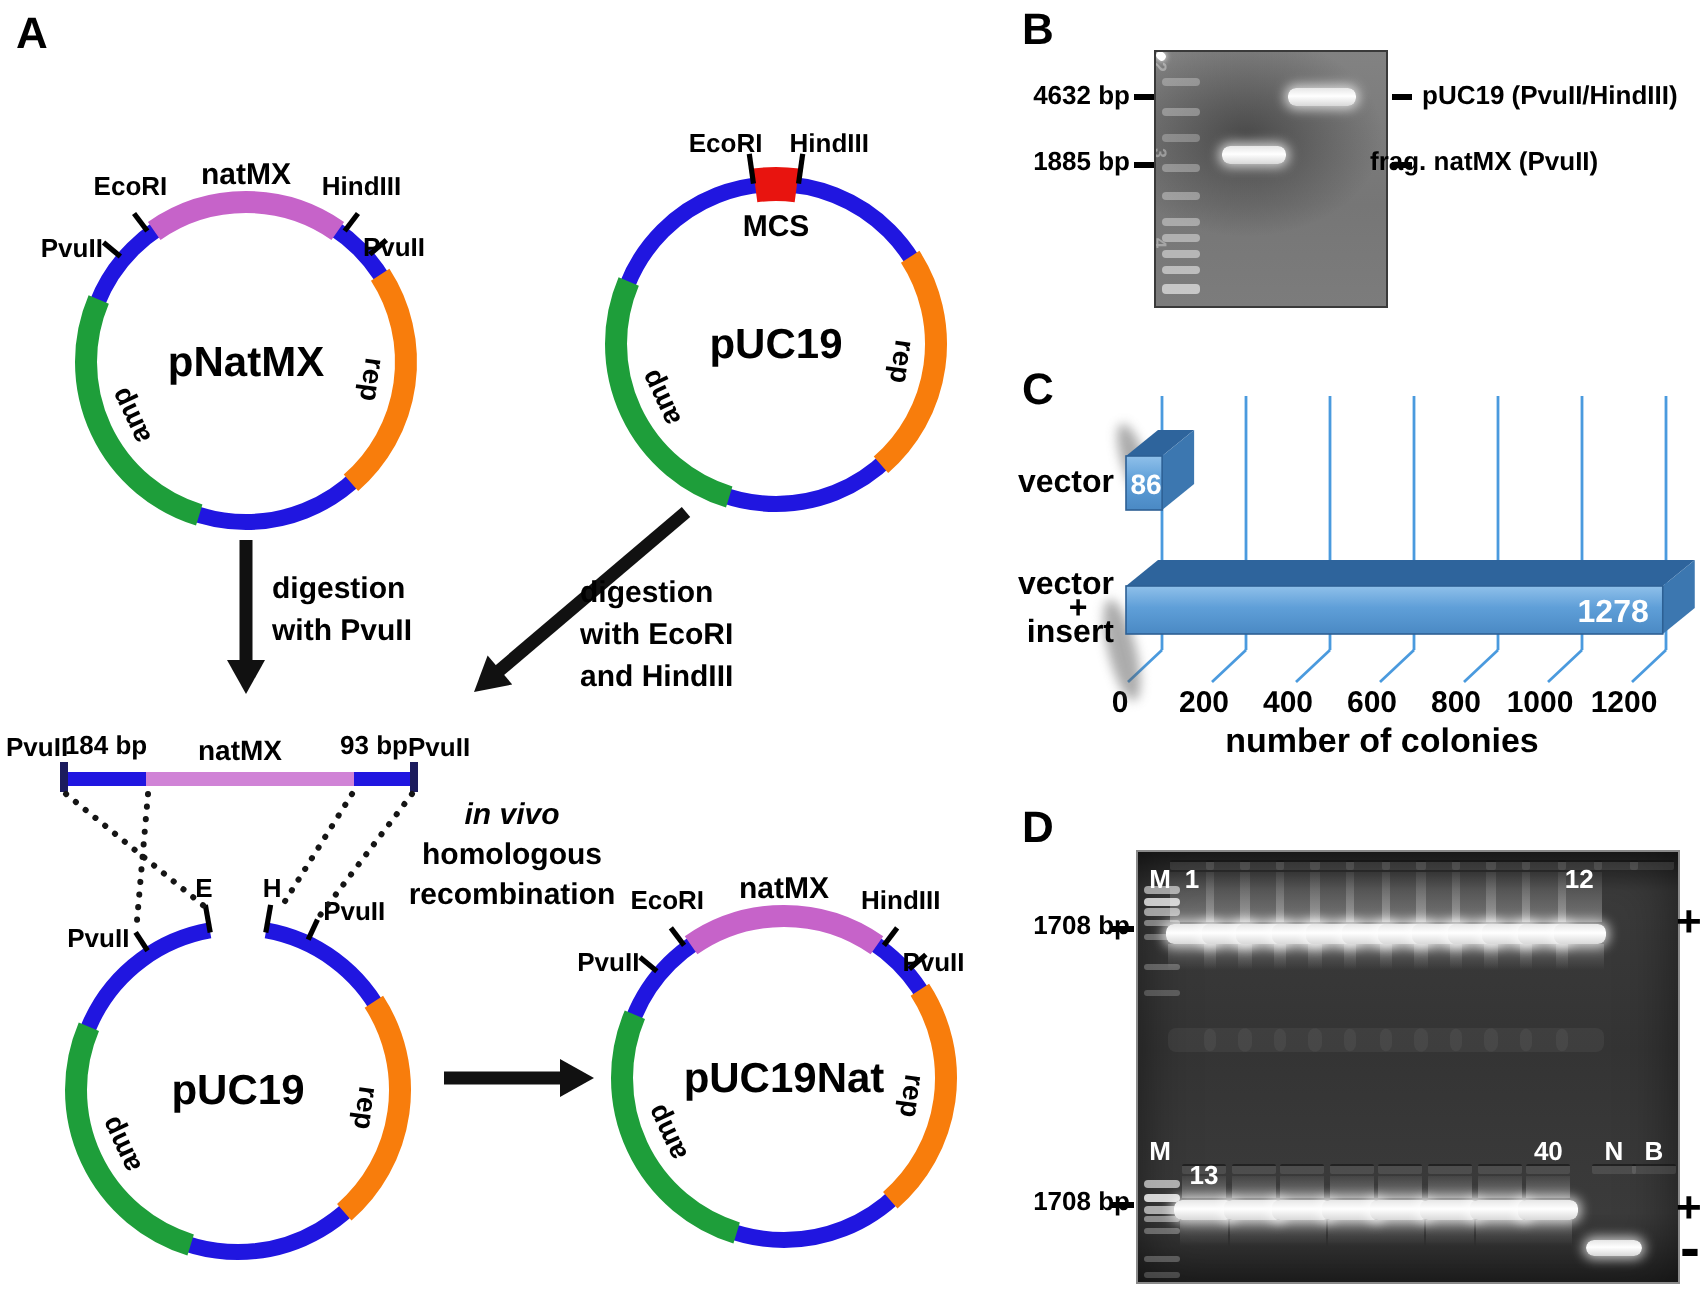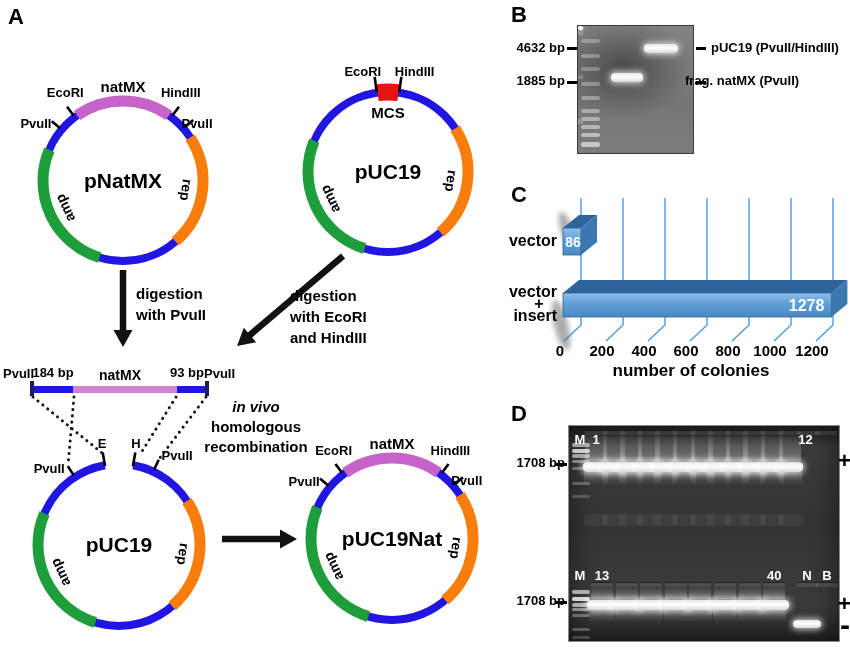--- a/index.html
+++ b/index.html
@@ -273,21 +273,21 @@
       <div class="smear" style="left: 192px; top: 10px; width: 22px; height: 25px; background: linear-gradient(rgba(255, 255, 255, 0.06), rgba(255, 255, 255, 0.3));"></div>
       <div class="gel-band" style="left: 190px; top: 36px; width: 26px; height: 10px;"></div>
       <div class="smear" style="left: 191px; top: 46px; width: 24px; height: 13px; background: linear-gradient(rgba(255, 255, 255, 0.22), rgba(255, 255, 255, 0));"></div>
       <div class="smear" style="left: 191px; top: 88px; width: 24px; height: 12px; background: rgba(255, 255, 255, 0.05); border-radius: 4px;"></div>
       <div class="well" style="left: 209.6px; top: 4px; width: 22px; height: 4px;"></div>
       <div class="smear" style="left: 209.6px; top: 10px; width: 22px; height: 25px; background: linear-gradient(rgba(255, 255, 255, 0.06), rgba(255, 255, 255, 0.3));"></div>
       <div class="gel-band" style="left: 207.6px; top: 36px; width: 26px; height: 10px;"></div>
       <div class="smear" style="left: 208.6px; top: 46px; width: 24px; height: 13px; background: linear-gradient(rgba(255, 255, 255, 0.22), rgba(255, 255, 255, 0));"></div>
       <div class="smear" style="left: 208.6px; top: 88px; width: 24px; height: 12px; background: rgba(255, 255, 255, 0.05); border-radius: 4px;"></div>
       <div class="lane-label" style="left: 27px; top: 7px;">1</div>
-      <div class="lane-label" style="left: 220.6px; top: 7px; margin-left: 16px;">12</div>
+      <div class="lane-label" style="left: 220.6px; top: 7px;">12</div>
       <div class="well" style="left: 228px; top: 4px; width: 22px; height: 4px;"></div>
       <div class="well" style="left: 246px; top: 4px; width: 22px; height: 4px;"></div>
       <div class="lane-label" style="left: 11px; top: 143px;">M</div>
       <div class="ladder-band" style="left: 3px; top: 164px; width: 18px; height: 4px; background: rgba(255, 255, 255, 0.6);"></div>
       <div class="ladder-band" style="left: 3px; top: 171px; width: 18px; height: 4px; background: rgba(255, 255, 255, 0.8);"></div>
       <div class="ladder-band" style="left: 3px; top: 177px; width: 18px; height: 4px; background: rgba(255, 255, 255, 0.6);"></div>
       <div class="ladder-band" style="left: 3px; top: 182px; width: 18px; height: 3px; background: rgba(255, 255, 255, 0.45);"></div>
       <div class="ladder-band" style="left: 3px; top: 188px; width: 18px; height: 3px; background: rgba(255, 255, 255, 0.3);"></div>
       <div class="ladder-band" style="left: 3px; top: 202px; width: 18px; height: 3px; background: rgba(255, 255, 255, 0.25);"></div>
       <div class="ladder-band" style="left: 3px; top: 210px; width: 18px; height: 3px; background: rgba(255, 255, 255, 0.2);"></div>
@@ -316,21 +316,21 @@
       <div class="gel-band" style="left: 141px; top: 174px; width: 30px; height: 10px;"></div>
       <div class="smear" style="left: 144px; top: 184px; width: 24px; height: 13px; background: linear-gradient(rgba(255, 255, 255, 0.22), rgba(255, 255, 255, 0));"></div>
       <div class="well" style="left: 169.6px; top: 156px; width: 22px; height: 4px;"></div>
       <div class="smear" style="left: 169.6px; top: 162px; width: 22px; height: 11px; background: linear-gradient(rgba(255, 255, 255, 0.06), rgba(255, 255, 255, 0.3));"></div>
       <div class="gel-band" style="left: 165.6px; top: 174px; width: 30px; height: 10px;"></div>
       <div class="smear" style="left: 168.6px; top: 184px; width: 24px; height: 13px; background: linear-gradient(rgba(255, 255, 255, 0.22), rgba(255, 255, 255, 0));"></div>
       <div class="well" style="left: 194.2px; top: 156px; width: 22px; height: 4px;"></div>
       <div class="smear" style="left: 194.2px; top: 162px; width: 22px; height: 11px; background: linear-gradient(rgba(255, 255, 255, 0.06), rgba(255, 255, 255, 0.3));"></div>
       <div class="gel-band" style="left: 190.2px; top: 174px; width: 30px; height: 10px;"></div>
       <div class="smear" style="left: 193.2px; top: 184px; width: 24px; height: 13px; background: linear-gradient(rgba(255, 255, 255, 0.22), rgba(255, 255, 255, 0));"></div>
-      <div class="lane-label" style="left: 33px; top: 143px; text-align: center;">13</div>
+      <div class="lane-label" style="left: 33px; top: 155px; text-align: center;">13</div>
       <div class="lane-label" style="left: 205.2px; top: 143px;">40</div>
       <div class="lane-label" style="left: 238px; top: 143px;">N</div>
       <div class="well" style="left: 227px; top: 156px; width: 22px; height: 4px;"></div>
       <div class="gel-band" style="left: 224px; top: 194px; width: 28px; height: 8px;"></div>
       <div class="lane-label" style="left: 258px; top: 143px;">B</div>
       <div class="well" style="left: 247px; top: 156px; width: 22px; height: 4px;"></div>
     </div>
   <div class="bp-label abs" style="right:285px;top:456px">1708 bp</div>
   <div class="dash abs" style="left:556px;top:463px;width:11px"></div>
   <div class="bp-label abs" style="right:285px;top:594px">1708 bp</div>

